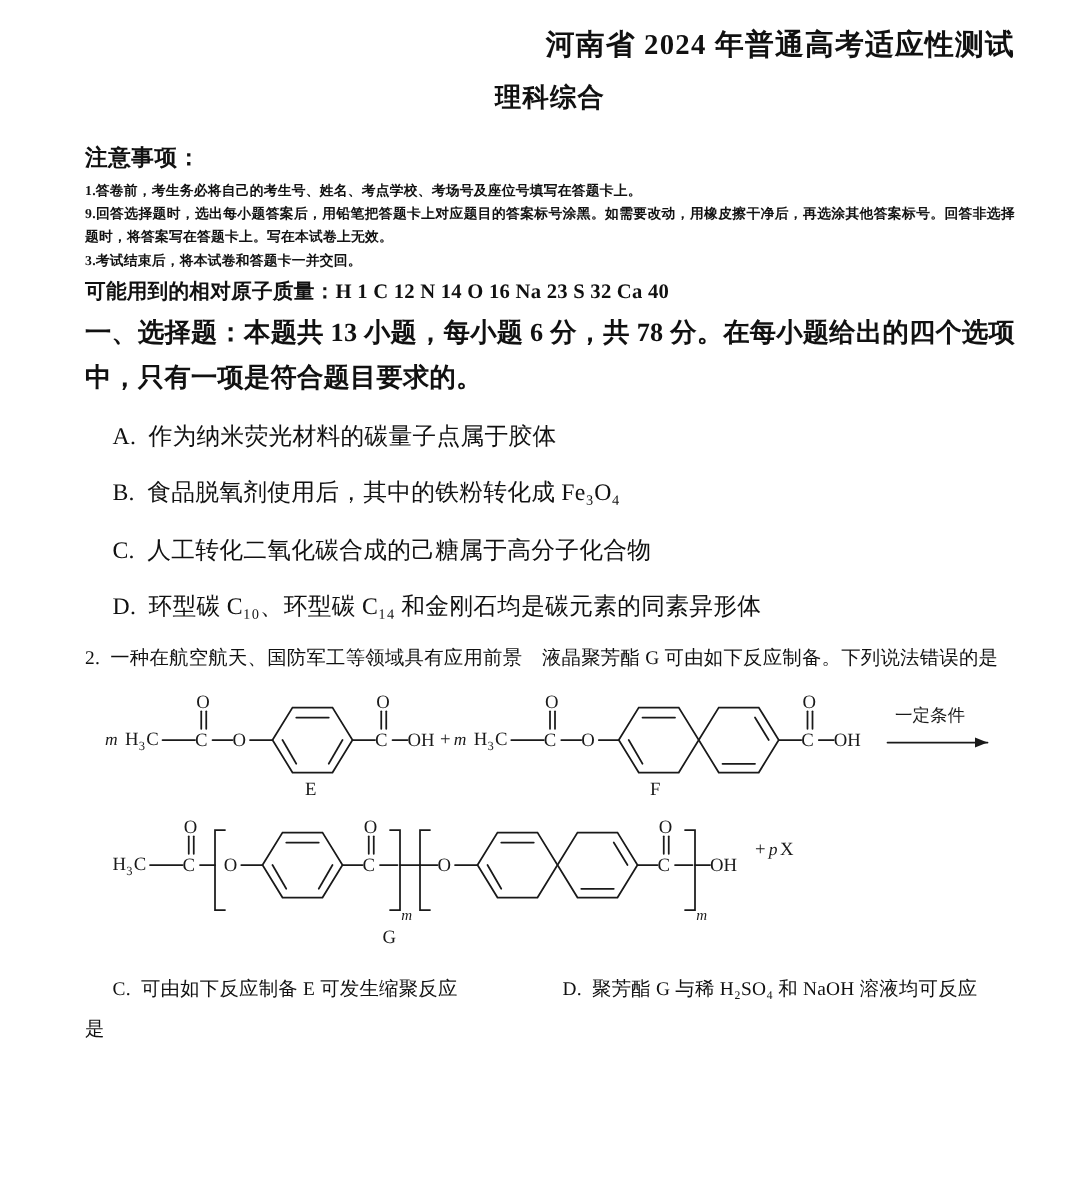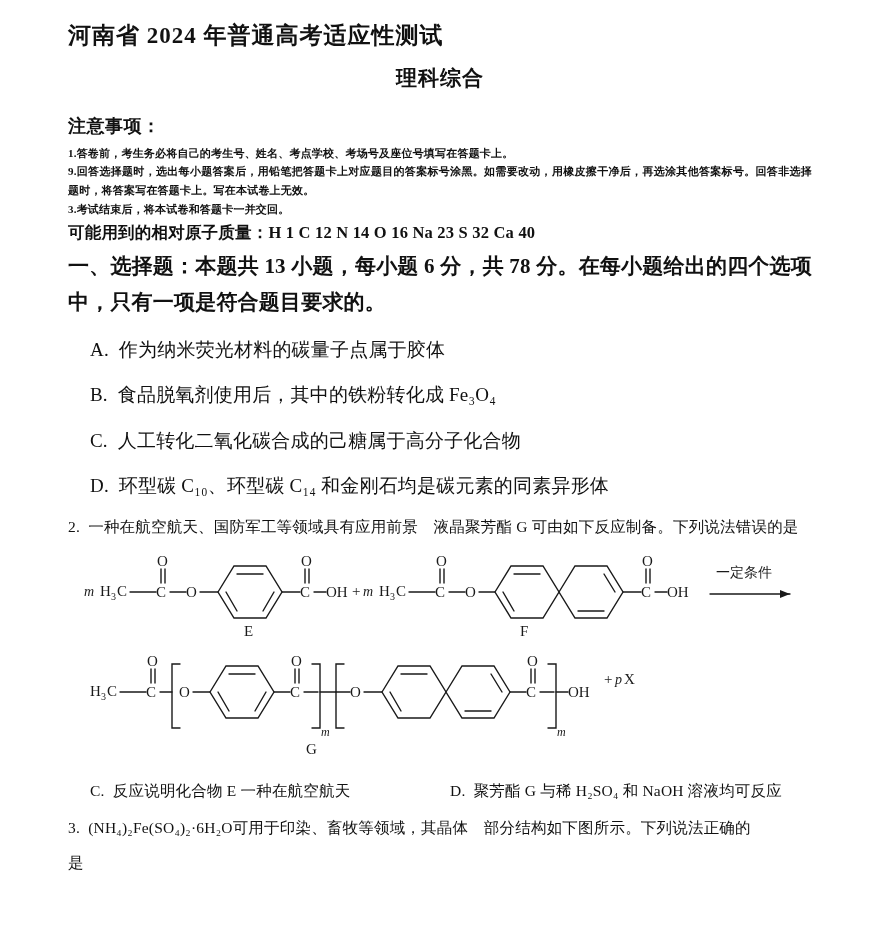--- a/index.html
+++ b/index.html
@@ -16,21 +16,21 @@
     position: relative;
   }
   .page {
     width: 872px;
     height: 947px;
     position: relative;
     box-sizing: border-box;
     padding: 10px 60px 0 68px;
   }
   .title-main {
-    text-align: left;
+    text-align: right;
     font-size: 23px;
     font-weight: bold;
     letter-spacing: 1px;
     margin: 10px 0 0 0;
     line-height: 1.4;
   }
   .title-sub {
     text-align: center;
     font-size: 21px;
     font-weight: bold;
@@ -254,27 +254,23 @@
 
         <text x="230" y="202" font-family="Liberation Serif, serif" font-size="15" fill="#1a1a1a" stroke="none">G</text>
       </g>
     </svg>
   </div>
 
 
   <div class="opt-row">
     <div>
       <span>C.</span>&nbsp;
-      <span>反应说明化合物 E 一种在航空航天</span>
+      <span>可由如下反应制备 E 可发生缩聚反应</span>
     </div>
     <div>
       <span>D.</span>&nbsp;
       <span>聚芳酯 G 与稀 H₂SO₄ 和 NaOH 溶液均可反应</span>
     </div>
   </div>
 
-  <div class="q-stem">
-    <span>3.</span>&nbsp;
-    <span>(NH₄)₂Fe(SO₄)₂·6H₂O</span><span>可用于印染、畜牧等领域，其晶体　部分结构如下图所示。下列说法正确的</span>
-  </div>
   <div class="q-stem" style="margin-top:10px">是</div>
 
 </div>
 
 </body></html>

